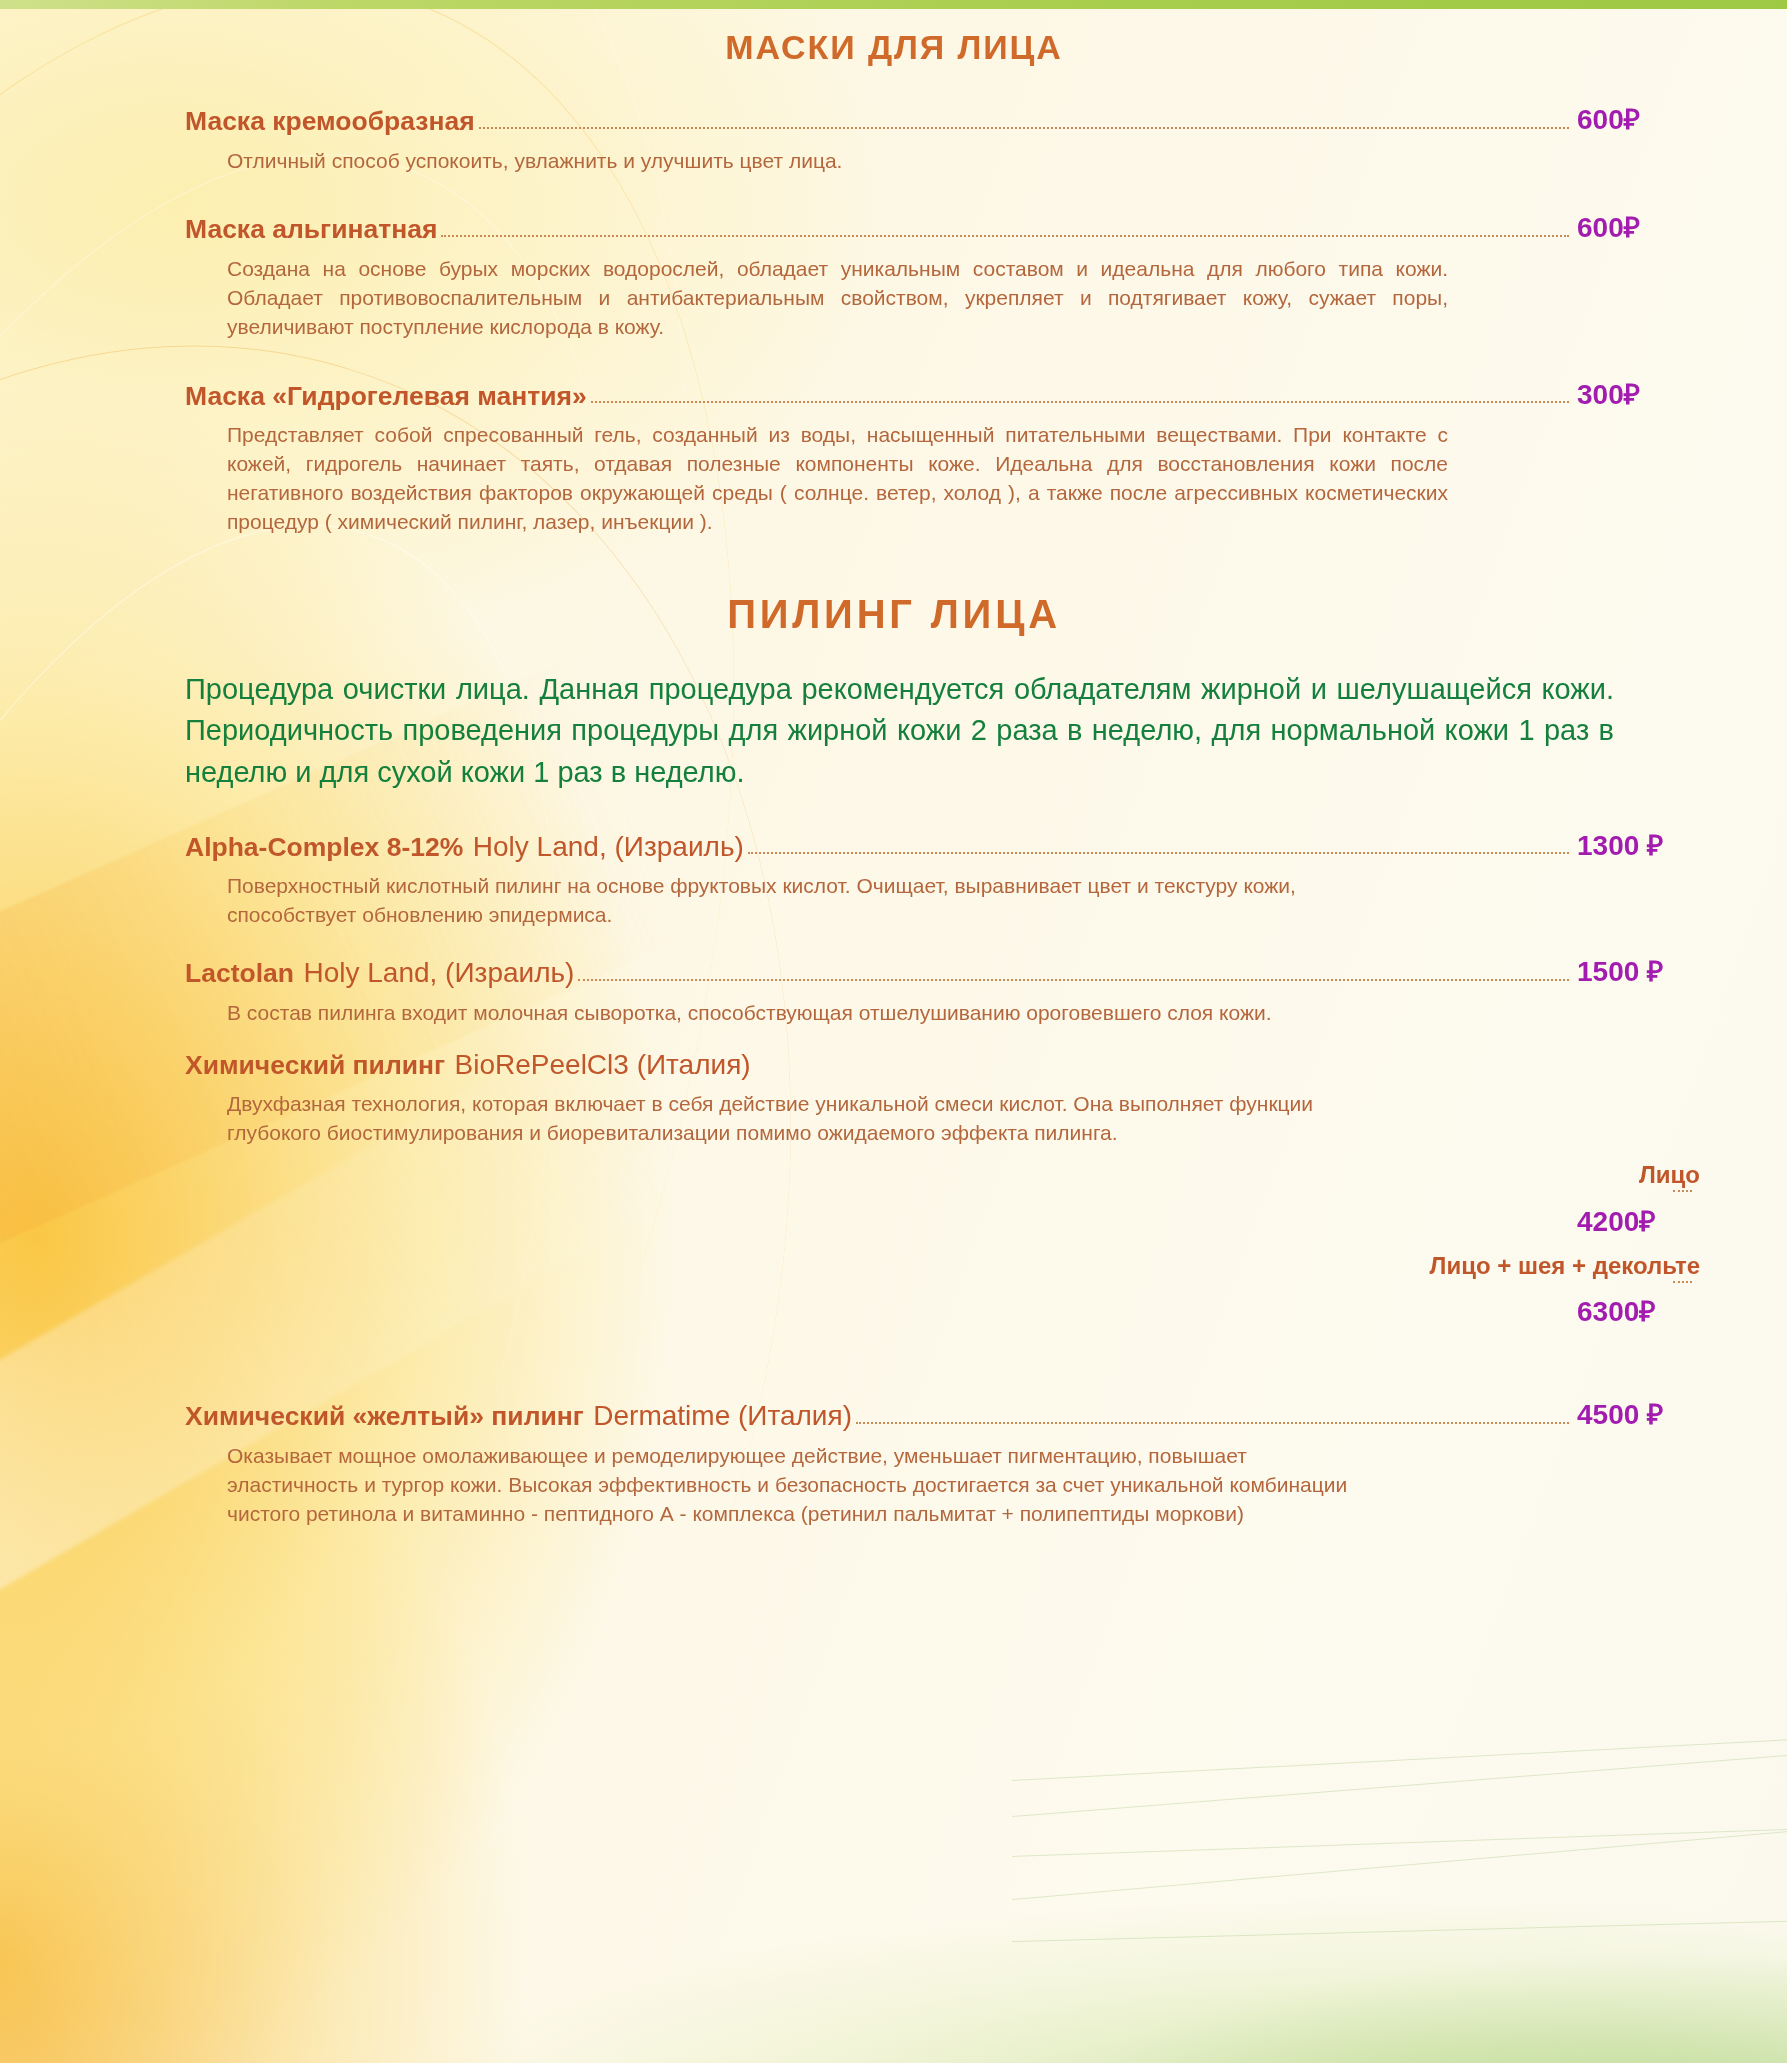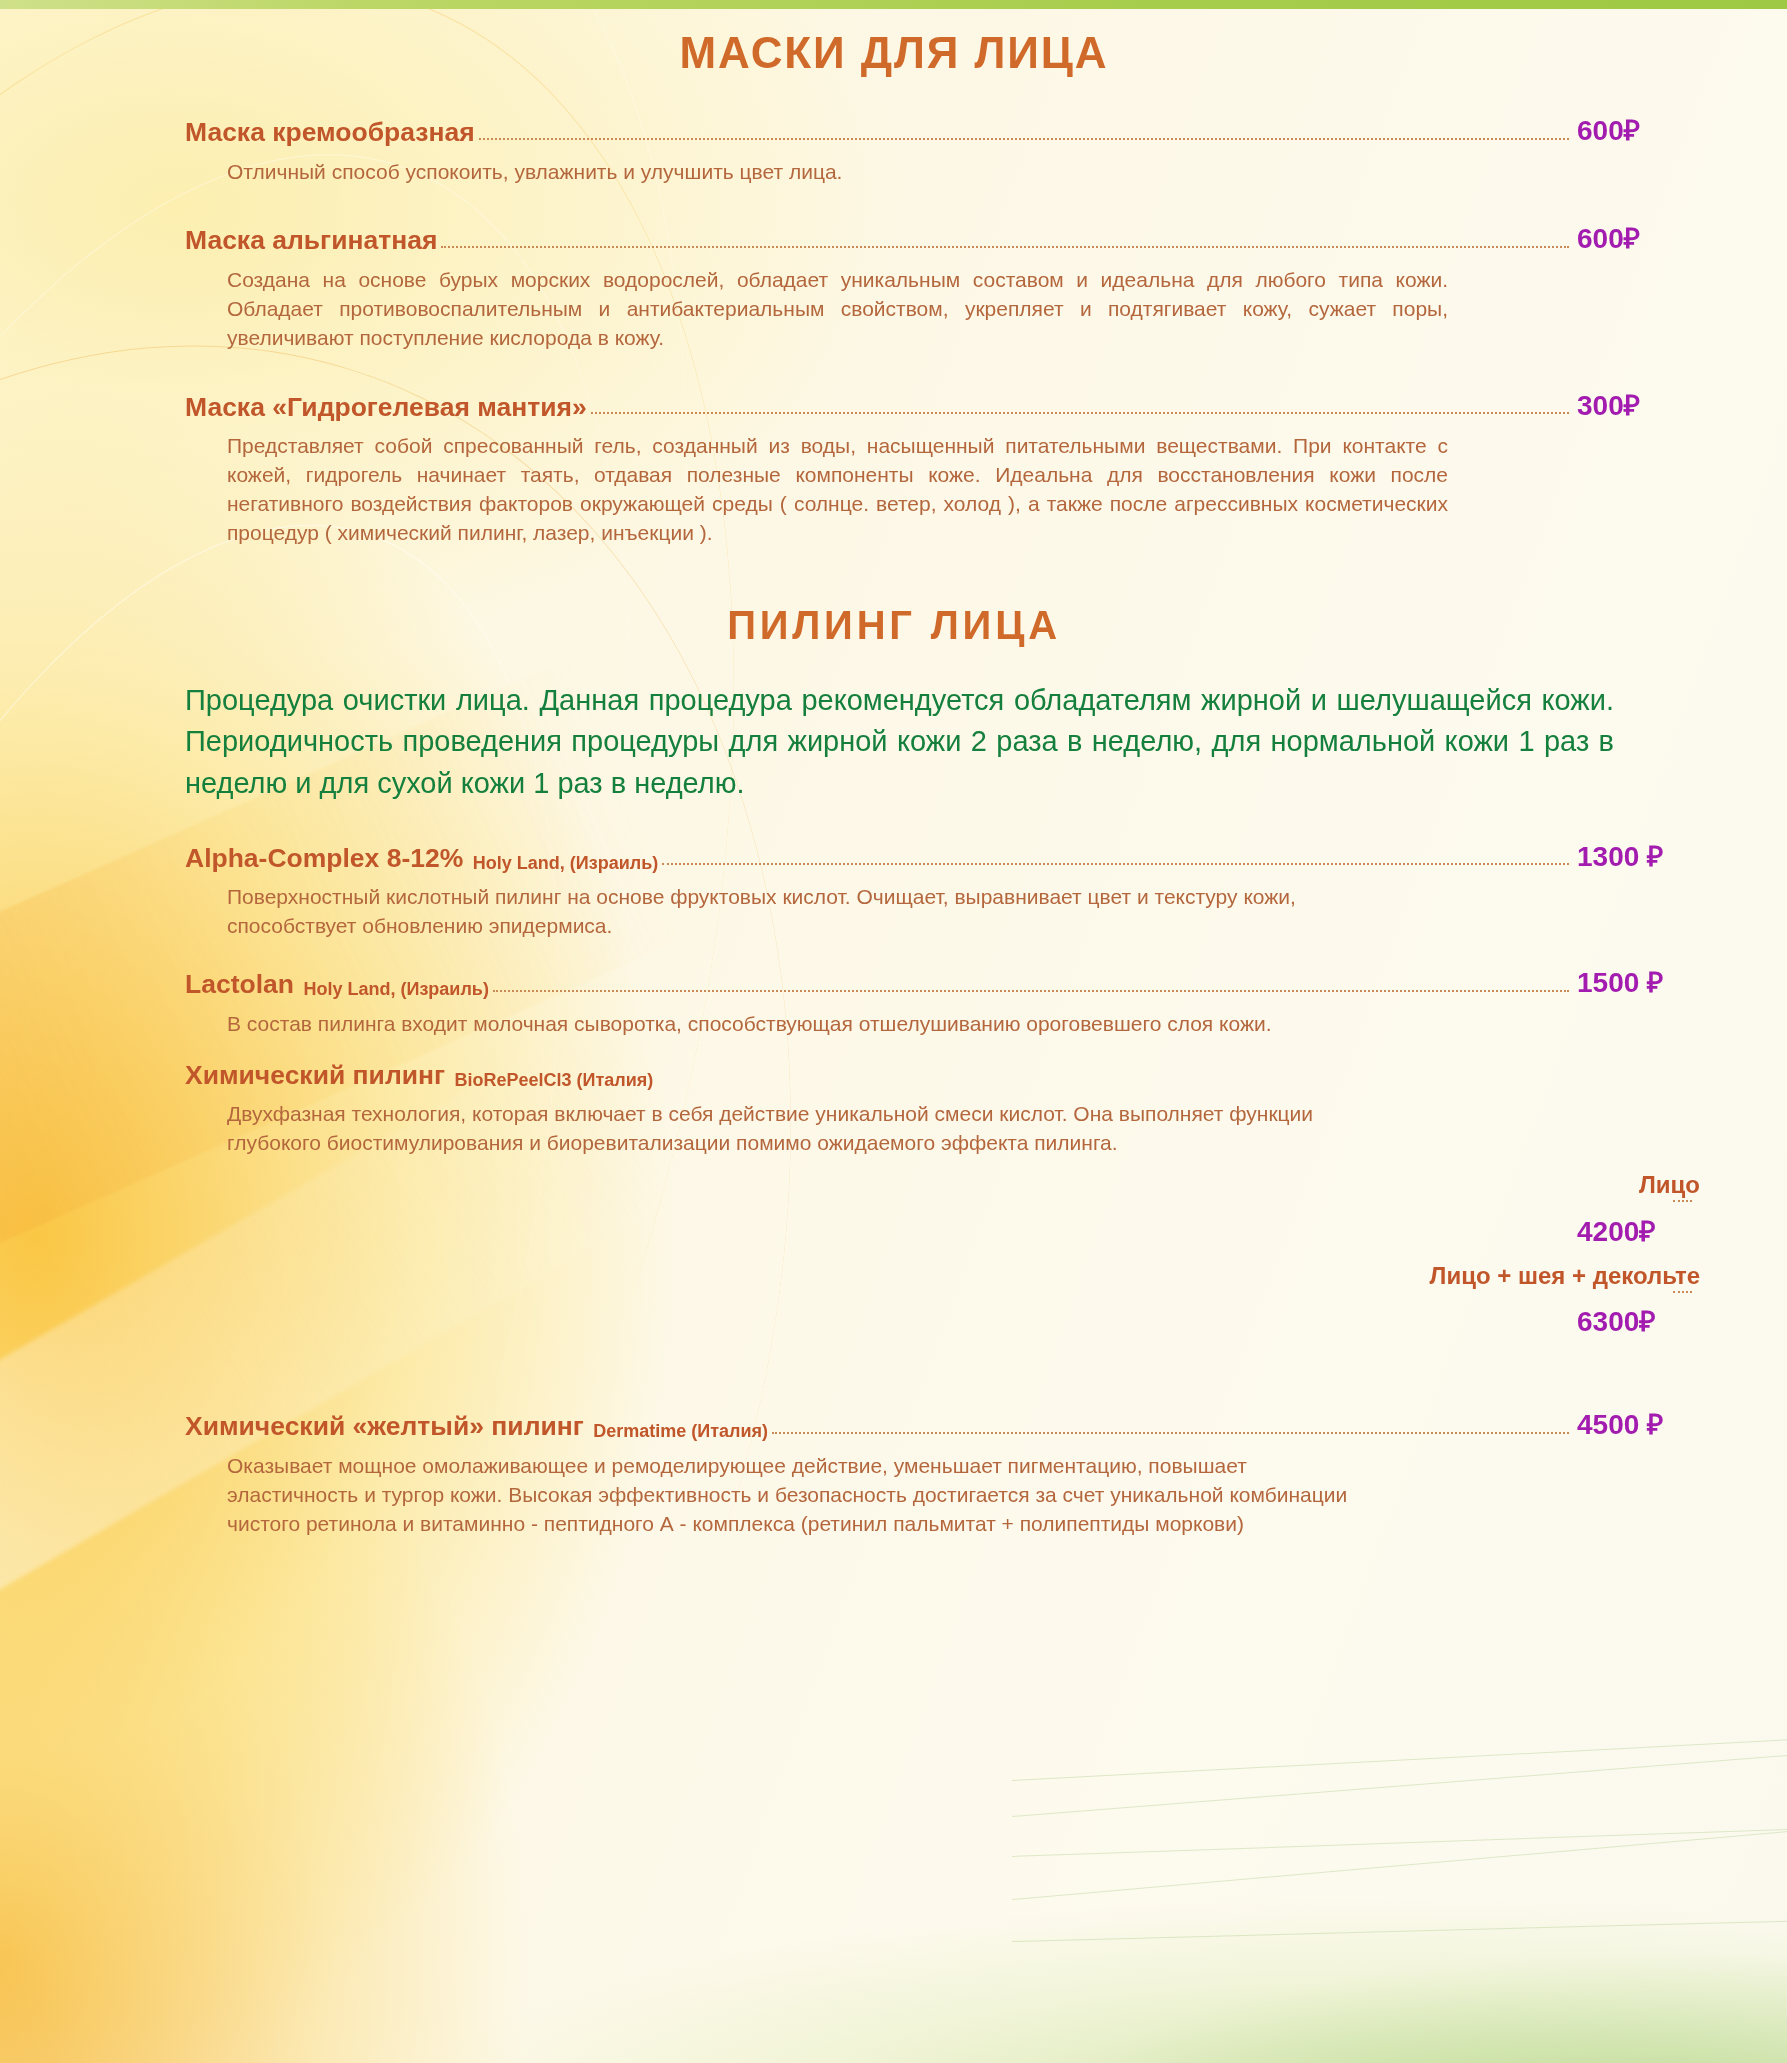--- a/index.html
+++ b/index.html
@@ -104,21 +104,21 @@
     padding: 0;
   }
 
   .section-title {
     text-align: center;
     color: #d06a2a;
     font-weight: bold;
     letter-spacing: 0.9px;
   }
   .title-masks {
-    font-size: 44px;
+    font-size: 34px;
     margin-top: 28px;
     letter-spacing: 1.9px;
   }
   .title-peeling {
     font-size: 40px;
     margin-top: 55px;
     letter-spacing: 3.8px;
   }
 
   .content {
@@ -136,22 +136,22 @@
     gap: 0;
   }
   .item-name {
     color: #c0562a;
     font-weight: bold;
     font-size: 26.5px;
     white-space: nowrap;
   }
   .item-brand {
     color: #c0562a;
-    font-weight: bold;
-    font-size: 18px;
+    font-weight: normal;
+    font-size: 28px;
     white-space: nowrap;
     margin-left: 9.5px;
   }
   .leader {
     flex: 1 1 auto;
     border-bottom: 2.8px dotted #c98a55;
     margin: 0 7.6px 8.5px 3.8px;
     height: 0.9px;
     min-width: 19px;
   }

